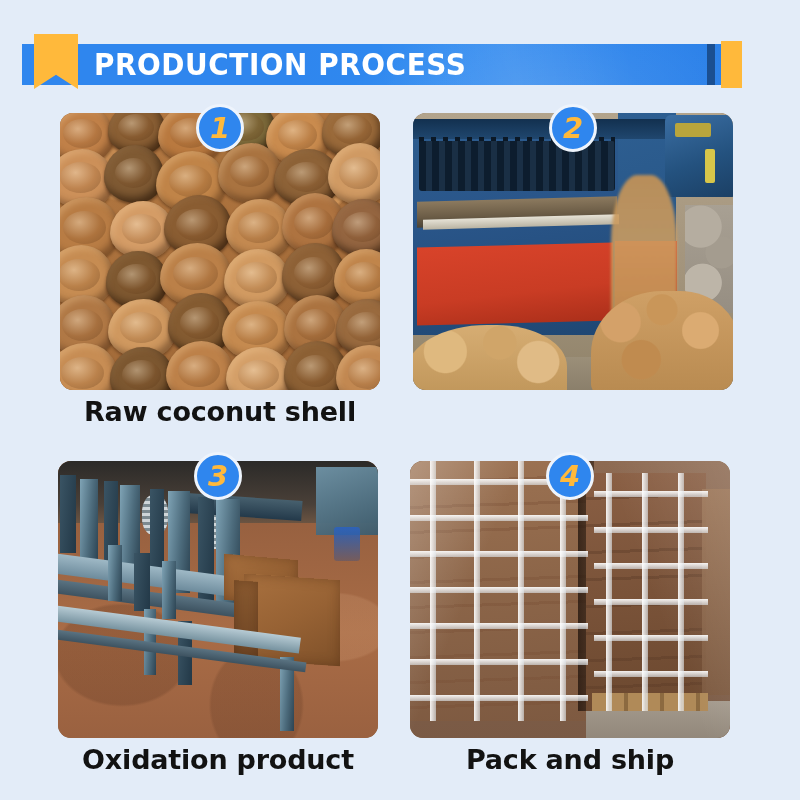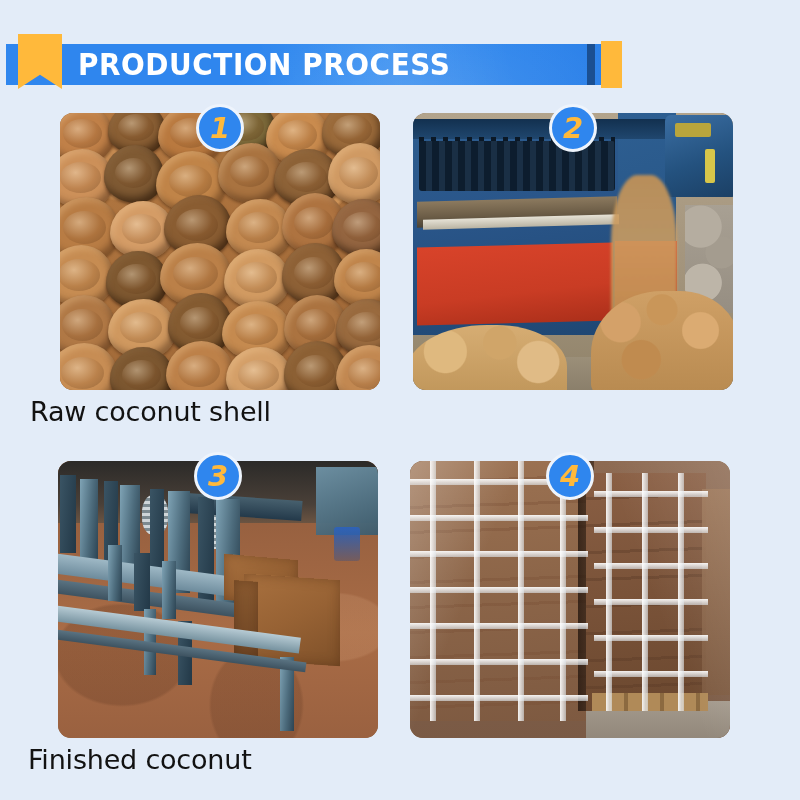--- a/index.html
+++ b/index.html
@@ -12,23 +12,23 @@
 
   body {
     background: #e3ecf8;
     font-family: "Liberation Sans", sans-serif;
     position: relative;
   }
 
   
   #header-banner {
     position: absolute;
-    left: 6px;
+    left: 22px;
     top: 44px;
-    width: 616px;
+    width: 720px;
     height: 41px;
   }
   .banner-bar {
     position: absolute;
     inset: 0;
     background: linear-gradient(100deg, #2f86ee 0%, #2f86ee 38%, #2f8af0 58%, #2a7fe8 100%);
     overflow: hidden;
   }
   .banner-sheen {
     position: absolute;
@@ -148,24 +148,24 @@
     font-style: italic;
     font-family: "DejaVu Sans", sans-serif;
     z-index: 5;
   }
 
   .step-caption {
     position: absolute;
     left: -30px;
     top: 292px;
     width: 380px;
-    text-align: left;
+    text-align: center;
     color: #121212;
     font-size: 27px;
-    font-weight: normal;
+    font-weight: bold;
     font-family: "DejaVu Sans", sans-serif;
     letter-spacing: -0.2px;
   }
 
   
   .ph1-base {
     position: absolute; inset: 0;
     background:
       radial-gradient(circle at 18% 22%, #c78c52 0 7%, transparent 8%),
       radial-gradient(circle at 52% 14%, #a8713c 0 6%, transparent 7%),
@@ -530,21 +530,21 @@
 
           <div class="ph3-post" style="left:86px;  top:148px; width:12px; height:66px;"></div>
           <div class="ph3-post-dark" style="left:120px; top:160px; width:14px; height:64px;"></div>
           <div class="ph3-post" style="left:222px; top:196px; width:14px; height:74px;"></div>
 
           <div class="ph3-beam" style="left:-6px; top:144px; width:250px; height:16px; background:linear-gradient(180deg,#b7cbd4,#76929f);"></div>
           <div class="ph3-beam-low" style="left:-6px; top:168px; width:256px; height:10px;"></div>
         </div>
       </div>
       <div class="step-badge">3</div>
-      <div class="step-caption">Finished coconut</div>
+      <div class="step-caption">Oxidation product</div>
     </div>
 
     <div class="process-step step-col-right" style="left:410px;">
       <div class="photo-frame">
         <div class="photo-canvas">
           <div class="ph4-base"></div>
           <div class="ph4-floor"></div>
           <div class="ph4-pallet-a"></div>
           <div class="ph4-gap"></div>
           <div class="ph4-pallet-b"></div>
@@ -572,15 +572,16 @@
           <div class="ph4-wrap-h" style="left:184px; top:210px; width:114px;"></div>
 
           <div class="ph4-wrap-v" style="left:196px; top:12px; height:238px;"></div>
           <div class="ph4-wrap-v" style="left:232px; top:12px; height:238px;"></div>
           <div class="ph4-wrap-v" style="left:268px; top:12px; height:238px;"></div>
 
           <div class="ph4-sheen"></div>
         </div>
       </div>
       <div class="step-badge">4</div>
+      <div class="step-caption">Pack and ship</div>
     </div>
   </div>
 </div>
 
 </body></html>

